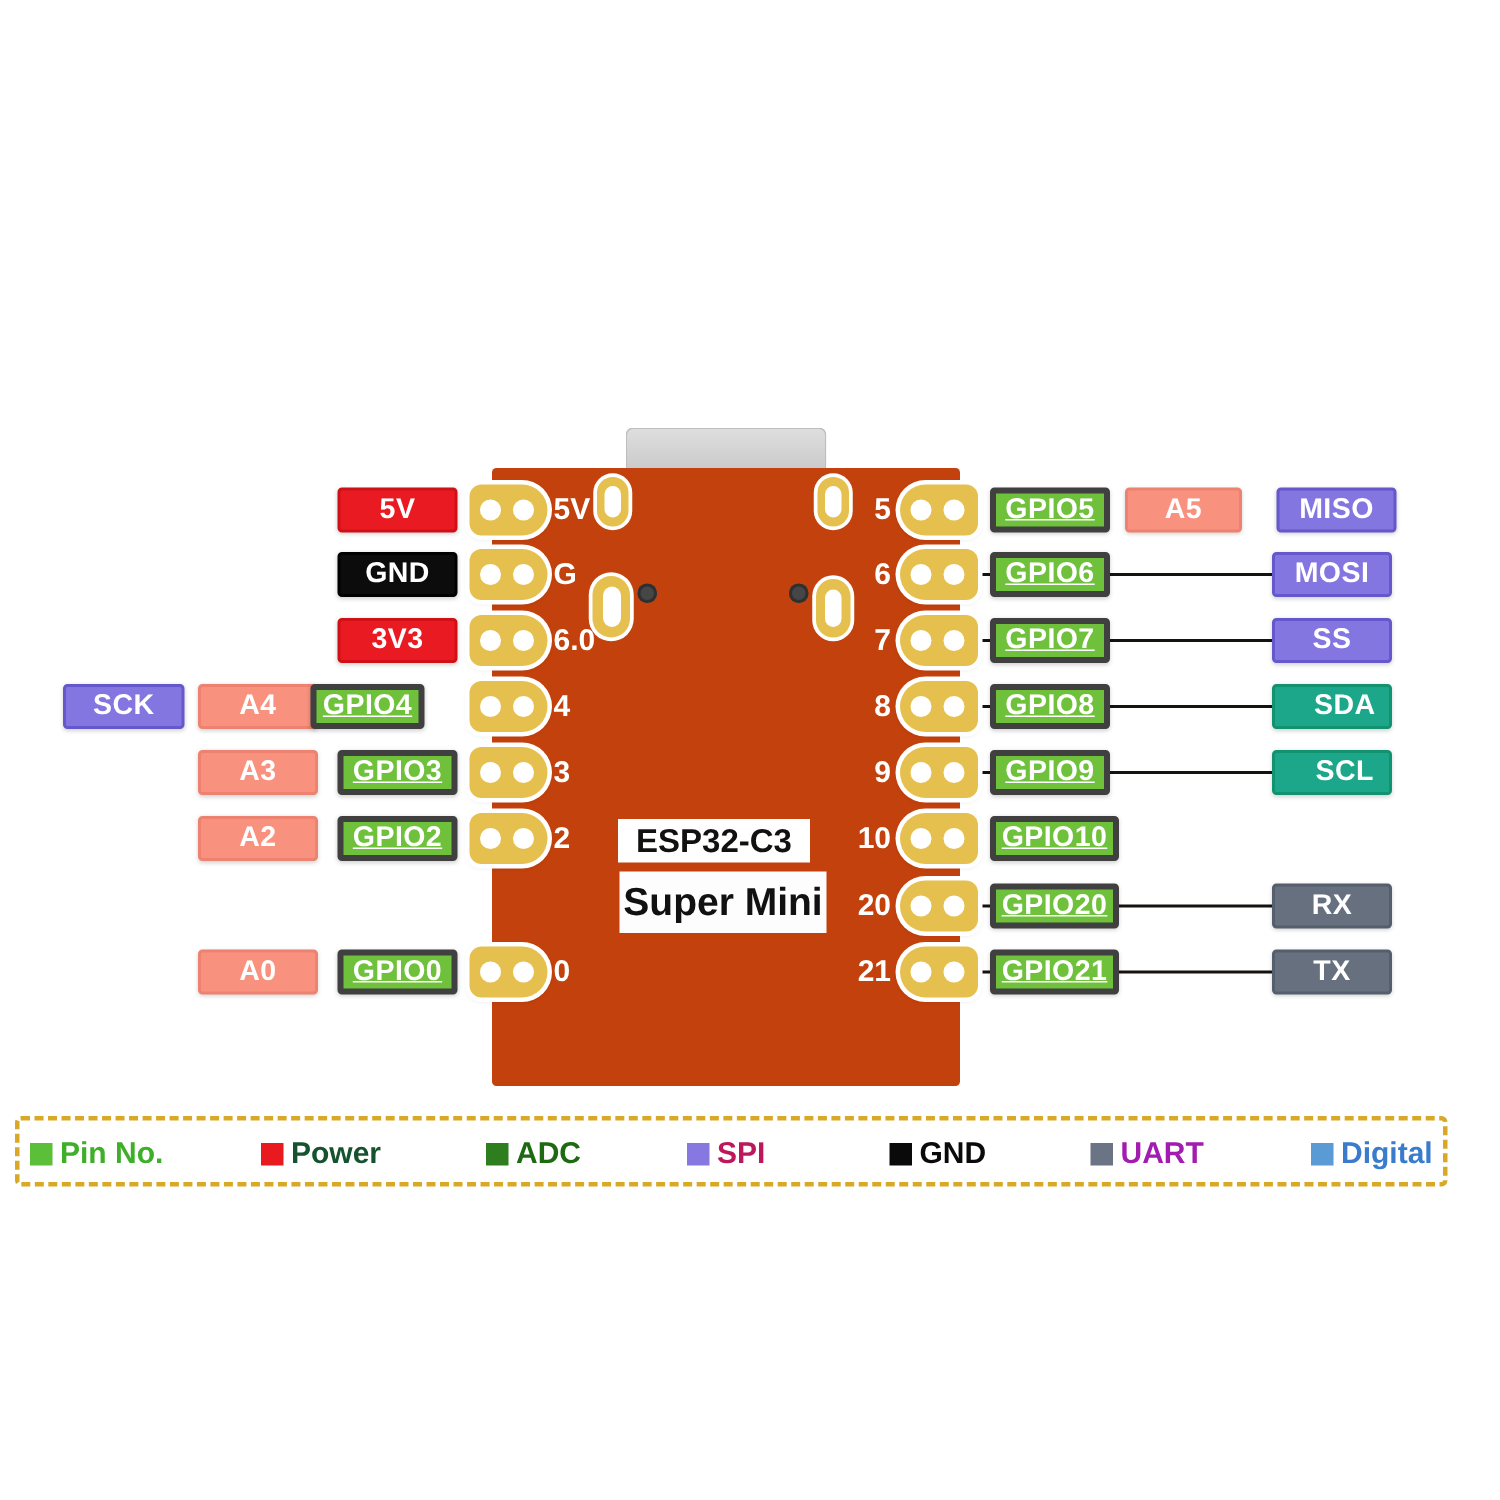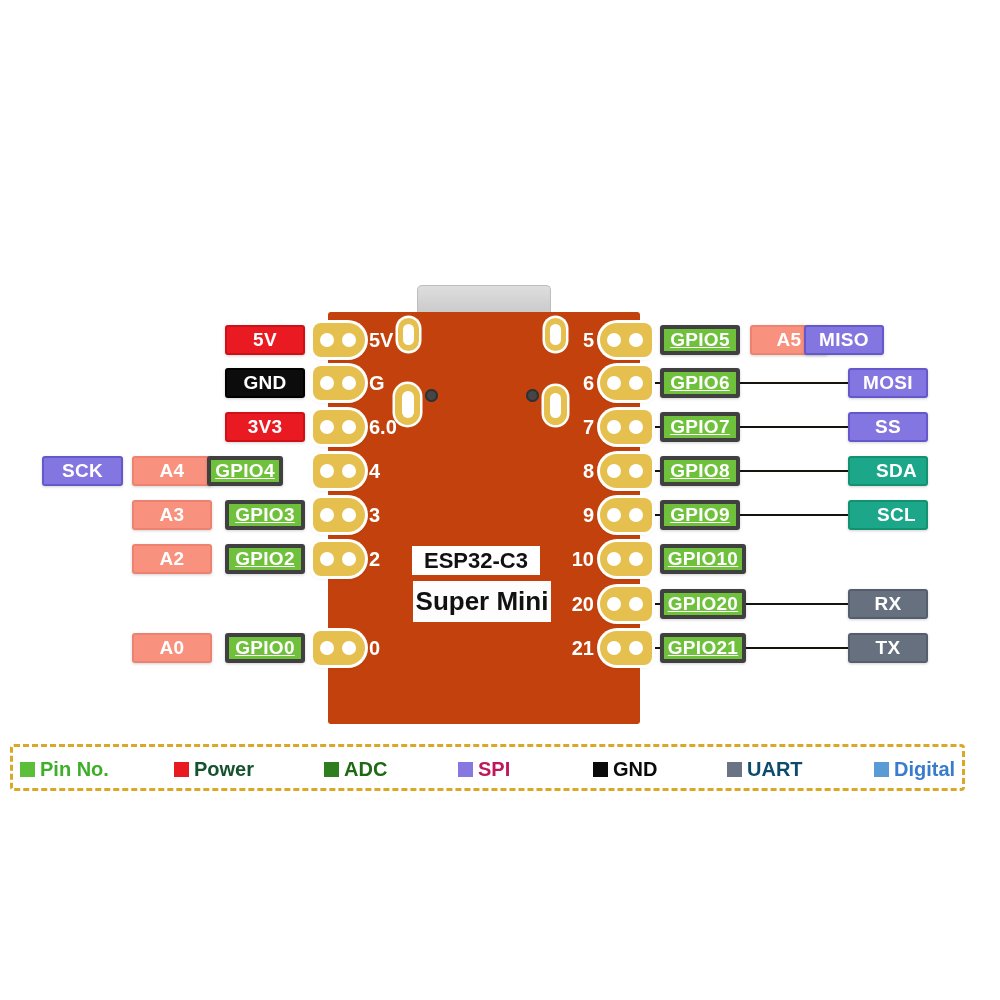--- a/index.html
+++ b/index.html
@@ -73,21 +73,21 @@
   }
   .lg-item{
     position:absolute;top:757px;height:24px;display:flex;align-items:center;gap:5px;font-size:20px;
   }
   .lg-sq{width:15px;height:15px;}
   .lg0 .lg-sq{background:#5cbf3a;} .lg0 .lg-txt{color:#3daf28;}
   .lg1 .lg-sq{background:#e8191f;} .lg1 .lg-txt{color:#14532d;}
   .lg2 .lg-sq{background:#2e7d1f;} .lg2 .lg-txt{color:#1d6a12;}
   .lg3 .lg-sq{background:#8678e0;} .lg3 .lg-txt{color:#be185d;}
   .lg4 .lg-sq{background:#0a0a0a;} .lg4 .lg-txt{color:#0a0a0a;}
-  .lg5 .lg-sq{background:#6b7484;} .lg5 .lg-txt{color:#0c4a6e;}
+  .lg5 .lg-sq{background:#6b7484;} .lg5 .lg-txt{color:#a21caf;}
   .lg6 .lg-sq{background:#5b9bd5;} .lg6 .lg-txt{color:#3a7ccc;}
 </style>
 </head>
 <body>
 
 <div class="canvas">
 
   <div class="usb"></div>
   <div class="board">
     <div class="slot" style="left:70px;top:6px;width:21px;height:33px"></div>
@@ -139,21 +139,21 @@
     <div class="tag t-gpio" style="left:225px;width:80px">GPIO0</div>
     <div class="pad pad-l"></div>
     <div class="silk silk-l">0</div>
   </div>
 
   <div class="row" style="top:325px">
     <div class="silk silk-r">5</div>
     <div class="pad pad-r"></div>
     <div class="tag t-gpio" style="left:660px;width:80px">GPIO5</div>
     <div class="tag t-analog" style="left:750px;width:78px">A5</div>
-    <div class="tag t-spi" style="left:804px;width:80px">MISO</div>
+    <div class="tag t-spi" style="left:851px;width:80px">MISO</div>
   </div>
   <div class="row" style="top:368px">
     <div class="wire"></div>
     <div class="silk silk-r">6</div>
     <div class="pad pad-r"></div>
     <div class="tag t-gpio" style="left:660px;width:80px">GPIO6</div>
     <div class="tag t-spi" style="left:848px;width:80px">MOSI</div>
   </div>
   <div class="row" style="top:412px">
     <div class="wire"></div>

